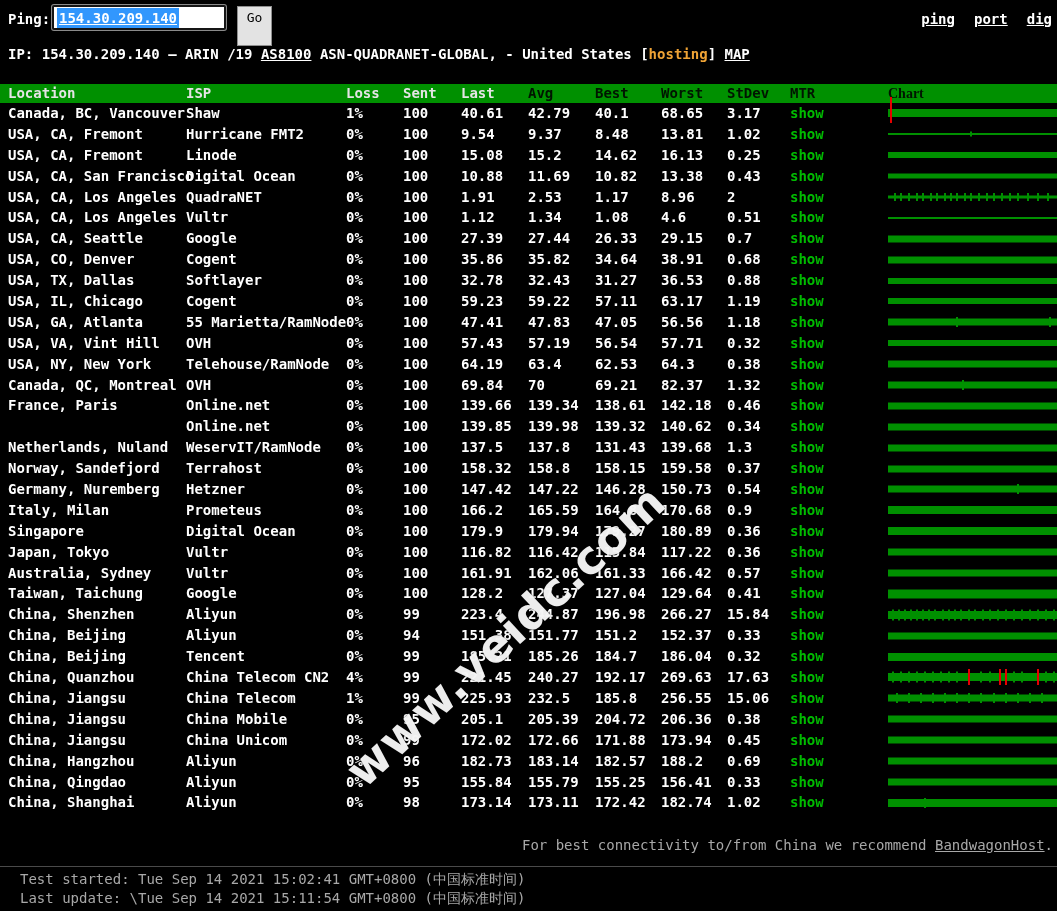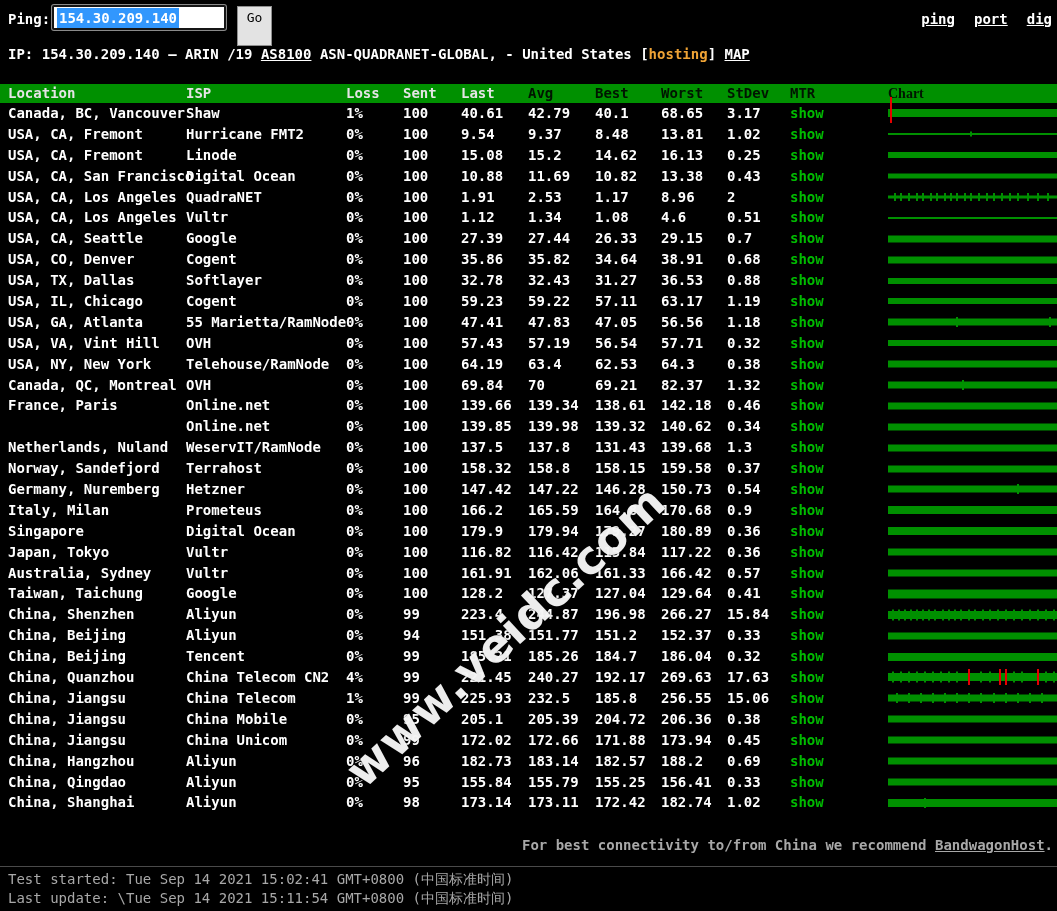--- a/index.html
+++ b/index.html
@@ -8,21 +8,21 @@
         font-weight:bold;color:#fff;}
   .page *{box-sizing:border-box;}
   a{color:#fff;text-decoration:underline;cursor:pointer;}
 
   
   .topbar{position:absolute;left:0;top:0;width:100%;height:38px;}
   .ping-label{position:absolute;left:8px;top:11px;}
   .ping-input{position:absolute;left:52px;top:5px;width:174px;height:25px;background:#fff;
               border:2px solid #151515;border-radius:2px;box-shadow:0 0 0 1px #8a8a8a;
               line-height:20px;white-space:nowrap;overflow:hidden;}
-  .ping-input .sel{display:inline-block;margin:1px 0 0 3px;padding:0 2px;background:#3297fd;color:#fff;}
+  .ping-input .sel{display:inline-block;margin:1px 0 0 3px;padding:0 2px;background:#3297fd;color:#fff;text-decoration:underline;}
   .go-btn{position:absolute;left:237px;top:6px;width:35px;height:40px;background:#e3e3e3;
           border:1px solid #8f8f8f;color:#000;font:13px "DejaVu Sans Mono",monospace;
           text-align:center;line-height:21px;cursor:pointer;}
   .nav{position:absolute;right:5px;top:11px;display:flex;gap:19px;}
 
   
   .ipline{position:absolute;left:8px;top:46px;white-space:pre;}
   .tag-hosting{color:#efa335;}
 
   
@@ -38,24 +38,24 @@
   a.show{color:#00bb00;text-decoration:none;}
   .c-chart .bar{position:absolute;left:0;top:50%;transform:translateY(-50%);background:#009000;display:block;}
   .c-chart .mark{position:absolute;width:2px;top:50%;transform:translateY(-50%);display:block;}
   .c-chart .mark.green{background:#009000;height:8px;}
   .c-chart .mark.red{background:#e60000;height:16px;}
 
   
   .controls{position:absolute;left:8px;top:837px;height:20px;line-height:18px;}
   .cb{display:inline-block;width:13px;height:13px;background:#fff;border:1px solid #9a9a9a;
       vertical-align:-2px;margin:0 2px;cursor:pointer;}
-  .recommend{position:absolute;right:4px;top:837px;color:#a8a8a8;font-weight:bold;}
+  .recommend{position:absolute;right:4px;top:837px;color:#a8a8a8;font-weight:normal;}
   .recommend a{color:#a8a8a8;}
   .statusbar{position:absolute;left:0;top:866px;width:1057px;height:45px;border-top:1px solid #4a4a4a;
-             color:#a8a8a8;font-weight:normal;padding:3px 0 0 8px;line-height:19px;white-space:pre;}
+             color:#a8a8a8;font-weight:normal;padding:3px 0 0 20px;line-height:19px;white-space:pre;}
 
   
   .watermark{position:absolute;left:335px;top:758px;transform:rotate(-43deg);transform-origin:0 0;
              font-family:"DejaVu Sans","Liberation Sans",sans-serif;font-weight:bold;font-size:46px;
              color:rgba(255,255,255,0.93);letter-spacing:1px;pointer-events:none;z-index:50;
              text-shadow:0 0 2px rgba(0,0,0,0.6);}
 </style>
 </head>
 <body>
 

